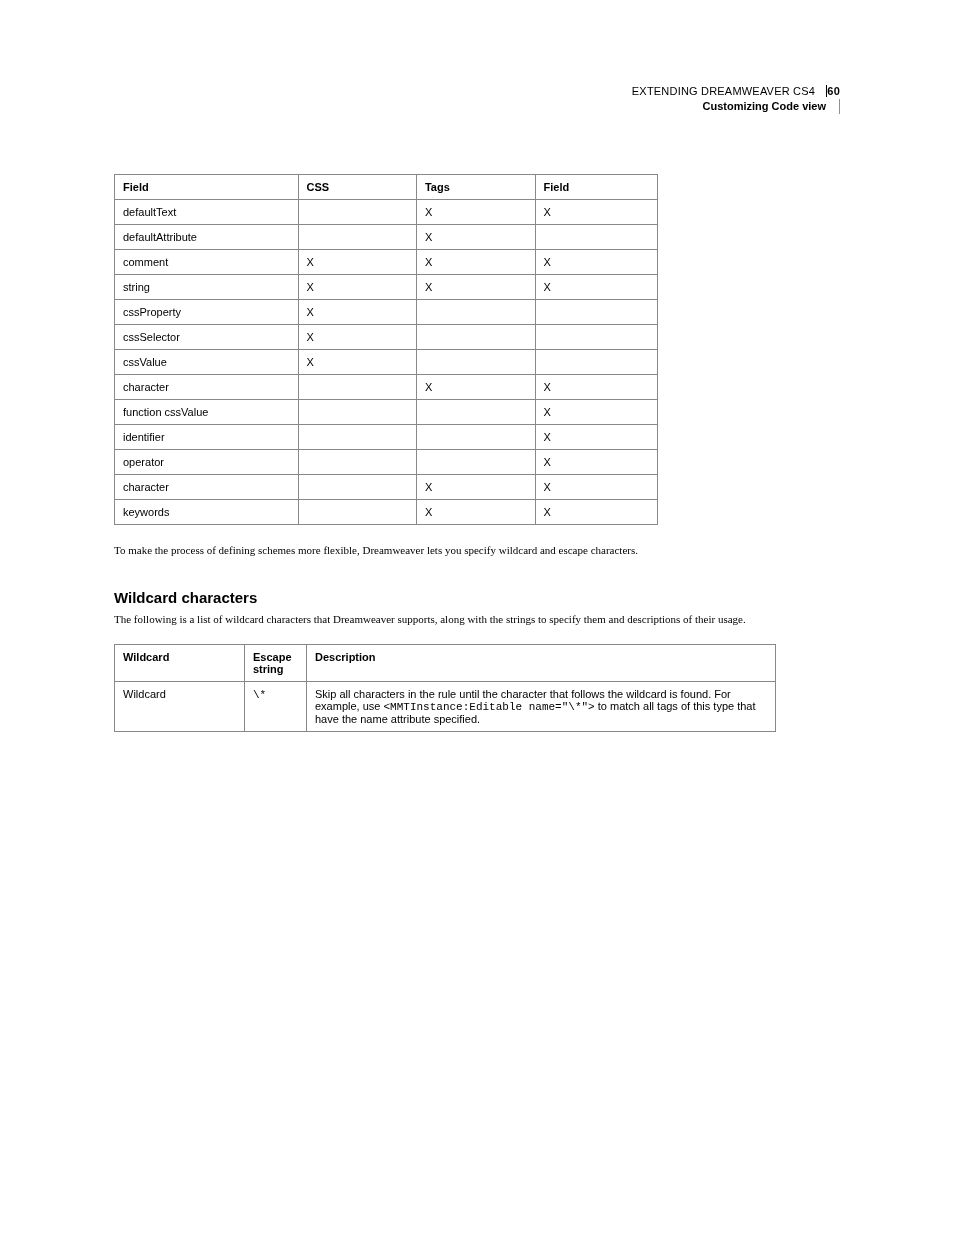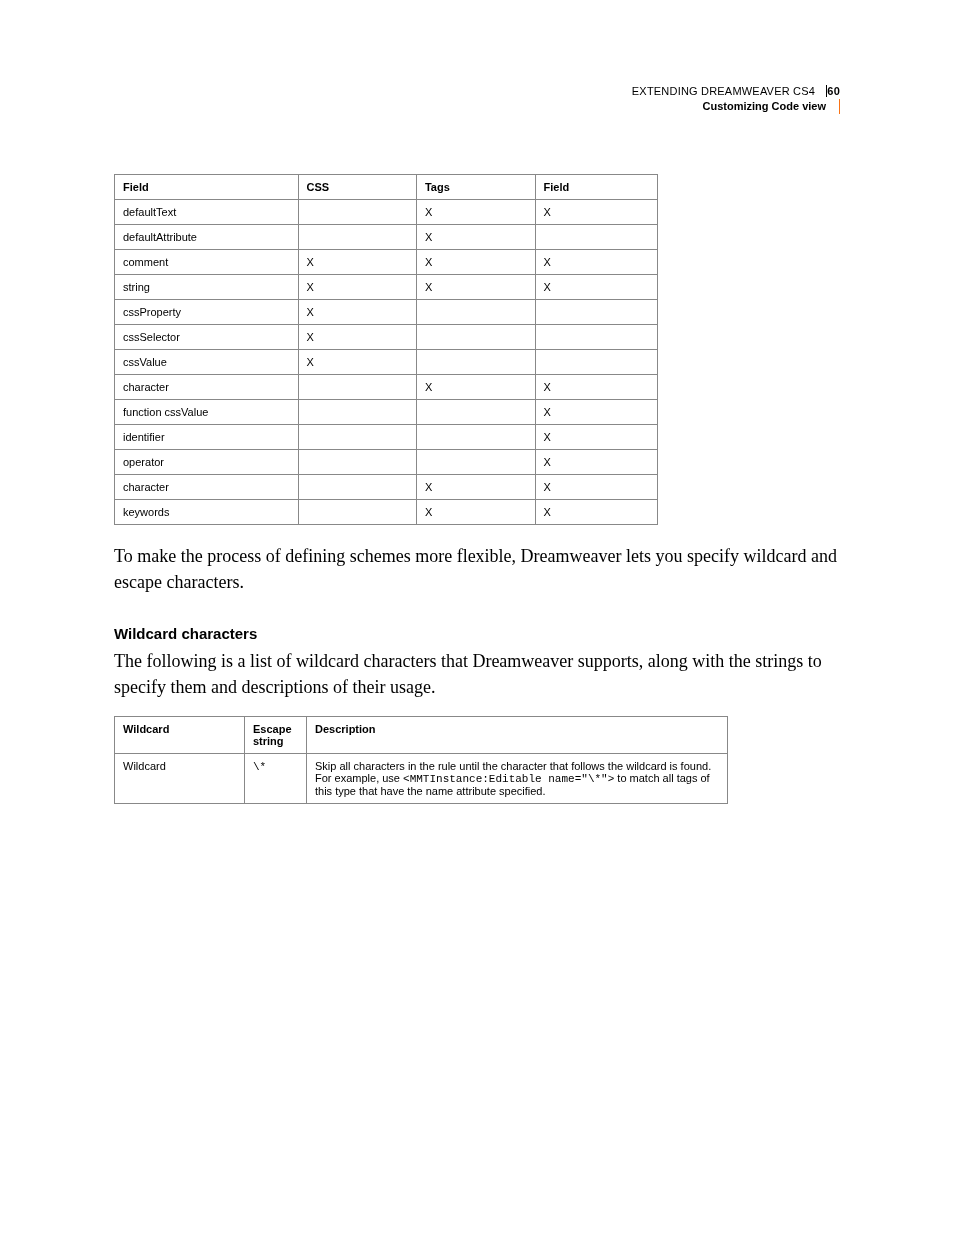--- a/index.html
+++ b/index.html
@@ -47,35 +47,35 @@
   }
   table.fields th {
     font-weight: 700;
   }
   table.fields col.c-field  { width: 190px; }
   table.fields col.c-css    { width: 124px; }
   table.fields col.c-tags   { width: 124px; }
   table.fields col.c-script { width: 128px; }
 
   p.body {
-    font-size: 18px;
+    font-size: 11px;
     line-height: 1.45;
     margin: 0 0 16px 0;
   }
 
   h3.sec {
     font-family: "Myriad Pro", "Segoe UI", Arial, sans-serif;
     font-weight: 700;
     font-size: 15px;
     margin: 30px 0 6px 0;
   }
 
   table.wildcard {
     border-collapse: collapse;
-    width: 614px;
+    width: 662px;
     font-family: "Myriad Pro", "Segoe UI", Arial, sans-serif;
     font-size: 11px;
     margin-top: 10px;
   }
   table.wildcard th, table.wildcard td {
     border: 1px solid #888;
     padding: 6px 8px;
     text-align: left;
     vertical-align: top;
   }

